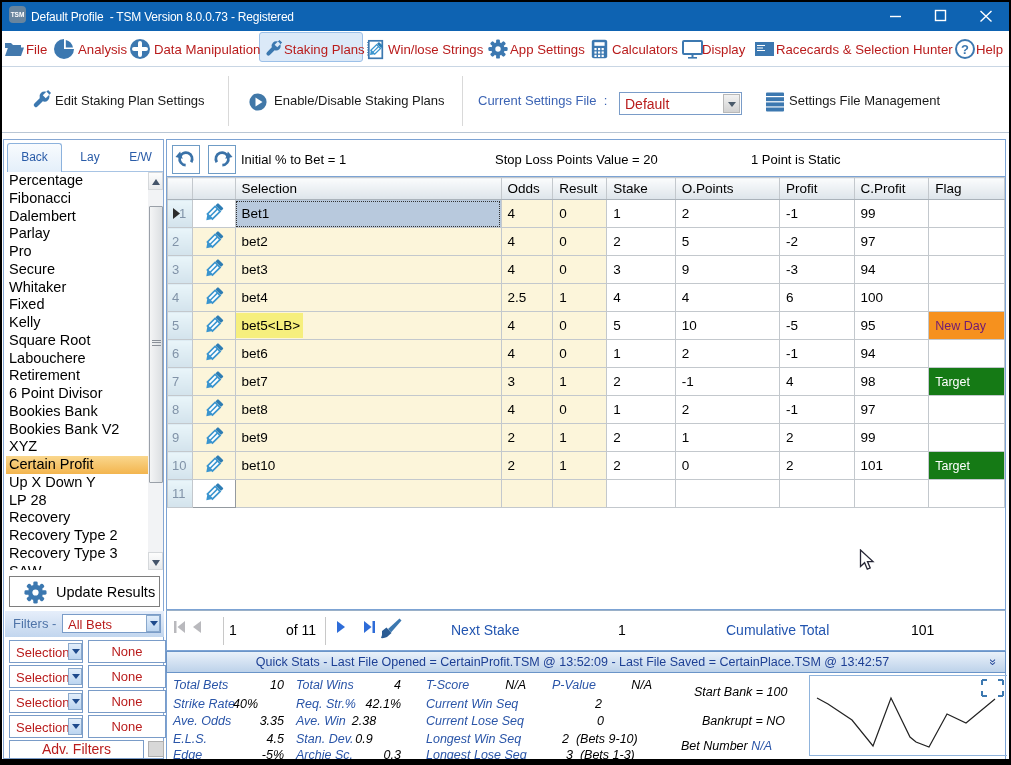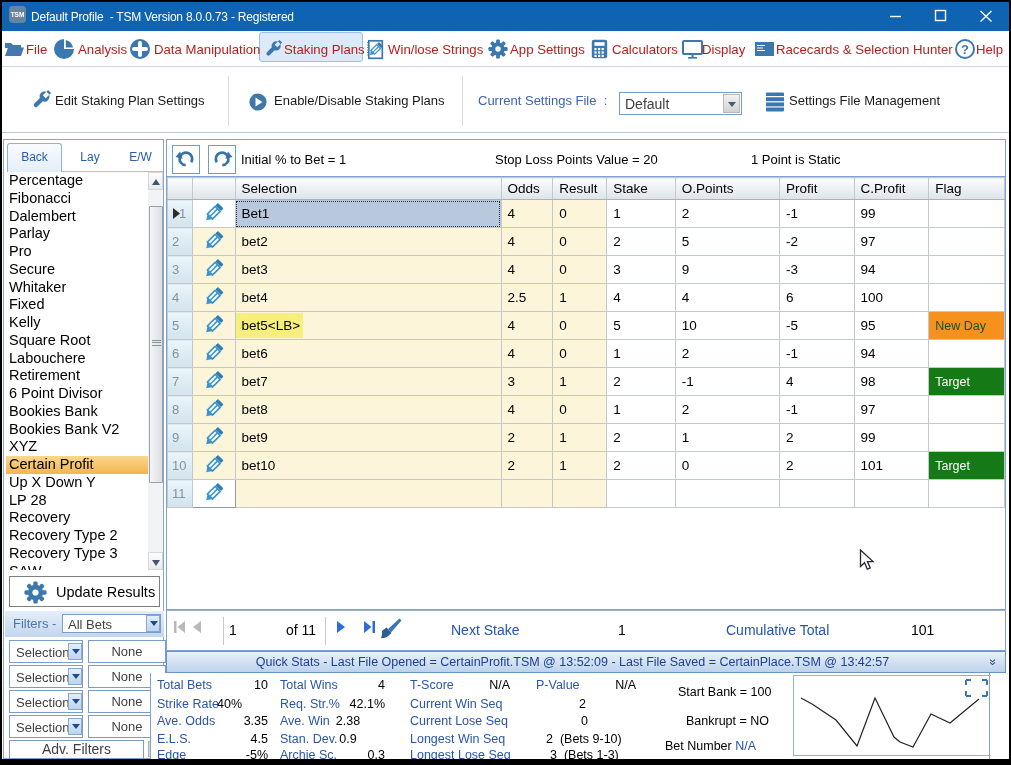--- a/index.html
+++ b/index.html
@@ -28,39 +28,39 @@
 .pitem { height:17.75px; line-height:17.75px; padding-left:3px; white-space:nowrap; }
 .pitem.sel { background:linear-gradient(#fad78d,#f3b54e); }
 
 #lscroll { position:absolute; left:144px; top:32px; width:15px; height:398px; background:#f2f3f5; }
 .sbtn { position:absolute; left:0; width:15px; height:18px; background:linear-gradient(#fdfdfd,#e8eaec); border:1px solid #d5d8db; }
 .sthumb { position:absolute; left:0.5px; width:14px; background:linear-gradient(90deg,#f4f5f6,#dcdfe2); border:1px solid #9aa0a8; border-radius:1px; }
 .arr { width:0; height:0; position:absolute; }
 
 #updbtn { position:absolute; left:5px; top:436px; width:151px; height:31px; background:#fff; border:1px solid #7e7e7e; }
 #filterbar { position:absolute; left:1px; top:471px; width:159px; height:26px; background:linear-gradient(#e6eefa,#c2d6ee); }
-.fbox { position:absolute; background:#fff; border:1px solid #7a9cc8; font-size:13px; color:#404040; }
+.fbox { position:absolute; background:#fff; border:1px solid #7a9cc8; font-size:13px; color:#b91c1c; }
 .fdrop { position:absolute; width:14px; background:linear-gradient(#e2eefb,#bcd5f0); border:1px solid #89a8cc; }
 .fdrop:after { content:""; position:absolute; left:3px; top:5px; width:0; height:0; border:4px solid transparent; border-top:5px solid #1e4a8c; }
 
 #tablearea { position:absolute; left:164px; top:137px; width:840px; height:471px; border:1px solid #7ca3d4; background:#fff; overflow:hidden; }
 .rotbtn { position:absolute; top:5px; width:28px; height:29px; border:1px solid #6f9cc6; background:#fff; }
 #grid { position:absolute; left:0px; top:37px; border-collapse:collapse; table-layout:fixed; font-size:13.5px; }
 #grid td, #grid th { border:1px solid #c3c8cd; padding:0 0 0 6px; height:28px; text-align:left; font-weight:normal; overflow:hidden; white-space:nowrap; }
 #grid th { background:linear-gradient(#fbfcfd,#dde4ea); border-bottom:1px solid #aab2ba; height:22px; }
 .cream { background:#fcf5da; }
 .pencil { padding:0 !important; }
 .rnum { background:linear-gradient(#e9f5fa,#d3e3ec); color:#8193a8; font-size:13px; padding-left:4px !important; }
-.newday { background:#f6911e; color:#14532d; font-size:12.5px; }
+.newday { background:#f6911e; color:#701a75; font-size:12.5px; }
 .target { background:#157a15; color:#fff; font-size:12.5px; }
 
 #pager { position:absolute; left:164px; top:608px; width:840px; height:41px; border:1px solid #7ca3d4; border-top:1px solid #9ab0c8; background:#fff; font-size:14px; }
 
 #qstats { position:absolute; left:164px; top:649px; width:840px; height:22px; background:linear-gradient(#e9f1fa,#bdd2ea); border:1px solid #6a94c8; color:#1c3f94; font-size:12.5px; text-align:center; line-height:21px; }
-#statsarea { position:absolute; left:148px; top:671px; width:840px; height:87px; background:#fff; border:1px solid #7ca3d4; border-top:none; font-size:13px; }
+#statsarea { position:absolute; left:164px; top:671px; width:840px; height:87px; background:#fff; border:1px solid #7ca3d4; border-top:none; font-size:13px;font-style:italic; }
 .slabel { color:#2a55a8; position:absolute; white-space:nowrap; font-size:12.5px; }
 .sval { color:#000; position:absolute; white-space:nowrap; font-size:12.5px; }
 #chartbox { position:absolute; left:642px; top:2px; width:198px; height:81px; border:1px solid #90b4dc; border-right:none; }
 </style>
 </head>
 <body>
 <div id="win">
 <div id="inner">
 <svg width="0" height="0" style="position:absolute">
     <defs>

